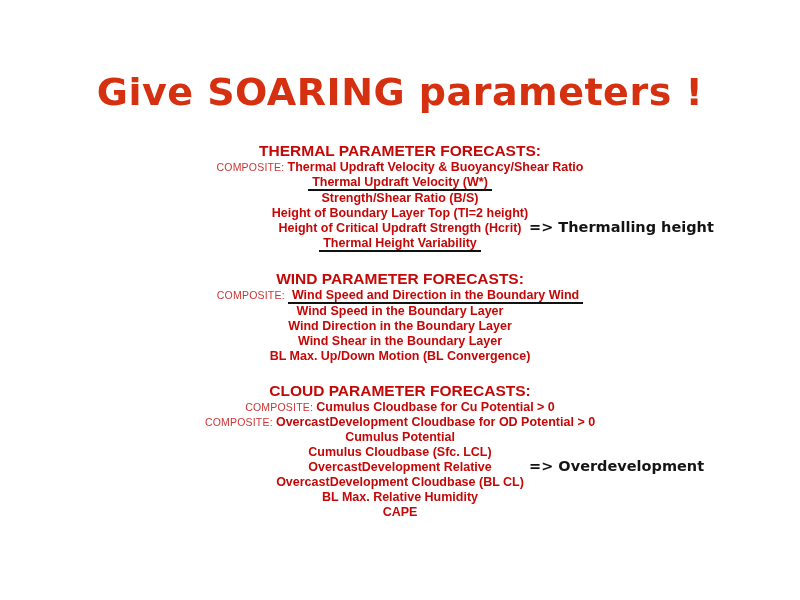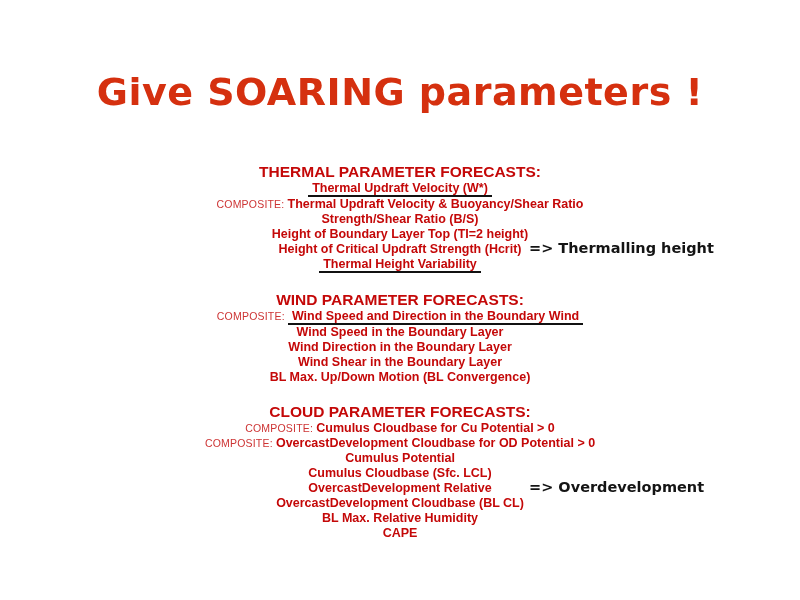--- a/index.html
+++ b/index.html
@@ -34,21 +34,20 @@
     font-size: 38px;
     letter-spacing: 0.5px;
     color: var(--title-color);
     white-space: nowrap;
   }
   .content {
     position: absolute;
     top: 141px;
     left: 0;
     width: 100%;
-    margin-top: 21px;
   }
   .section + .section { margin-top: 17px; }
   .section-heading {
     text-align: center;
     font-weight: bold;
     font-size: 15.5px;
     line-height: 19px;
     color: var(--body-color);
   }
   .line {
@@ -84,22 +83,22 @@
   }
 </style>
 </head>
 <body>
 
 <div class="slide">
   <div class="title">Give SOARING parameters !</div>
   <div class="content" id="sections">
       <div class="section">
         <div class="section-heading">THERMAL PARAMETER FORECASTS:</div>
+        <div class="line"><span class="prefix">COMPOSITE: </span><span>Thermal Updraft Velocity &amp; Buoyancy/Shear Ratio</span></div>
         <div class="line"><span class="u">Thermal Updraft Velocity (W*)</span></div>
-        <div class="line"><span class="prefix">COMPOSITE: </span><span>Thermal Updraft Velocity &amp; Buoyancy/Shear Ratio</span></div>
         <div class="line"><span>Strength/Shear Ratio (B/S)</span></div>
         <div class="line"><span>Height of Boundary Layer Top (TI=2 height)</span></div>
         <div class="line"><span>Height of Critical Updraft Strength (Hcrit)</span><span class="annotation">=&gt; Thermalling height</span></div>
         <div class="line"><span class="u">Thermal Height Variability</span></div>
       </div>
       <div class="section">
         <div class="section-heading">WIND PARAMETER FORECASTS:</div>
         <div class="line"><span class="prefix">COMPOSITE: </span><span class="u">Wind Speed and Direction in the Boundary Wind</span></div>
         <div class="line"><span>Wind Speed in the Boundary Layer</span></div>
         <div class="line"><span>Wind Direction in the Boundary Layer</span></div>

